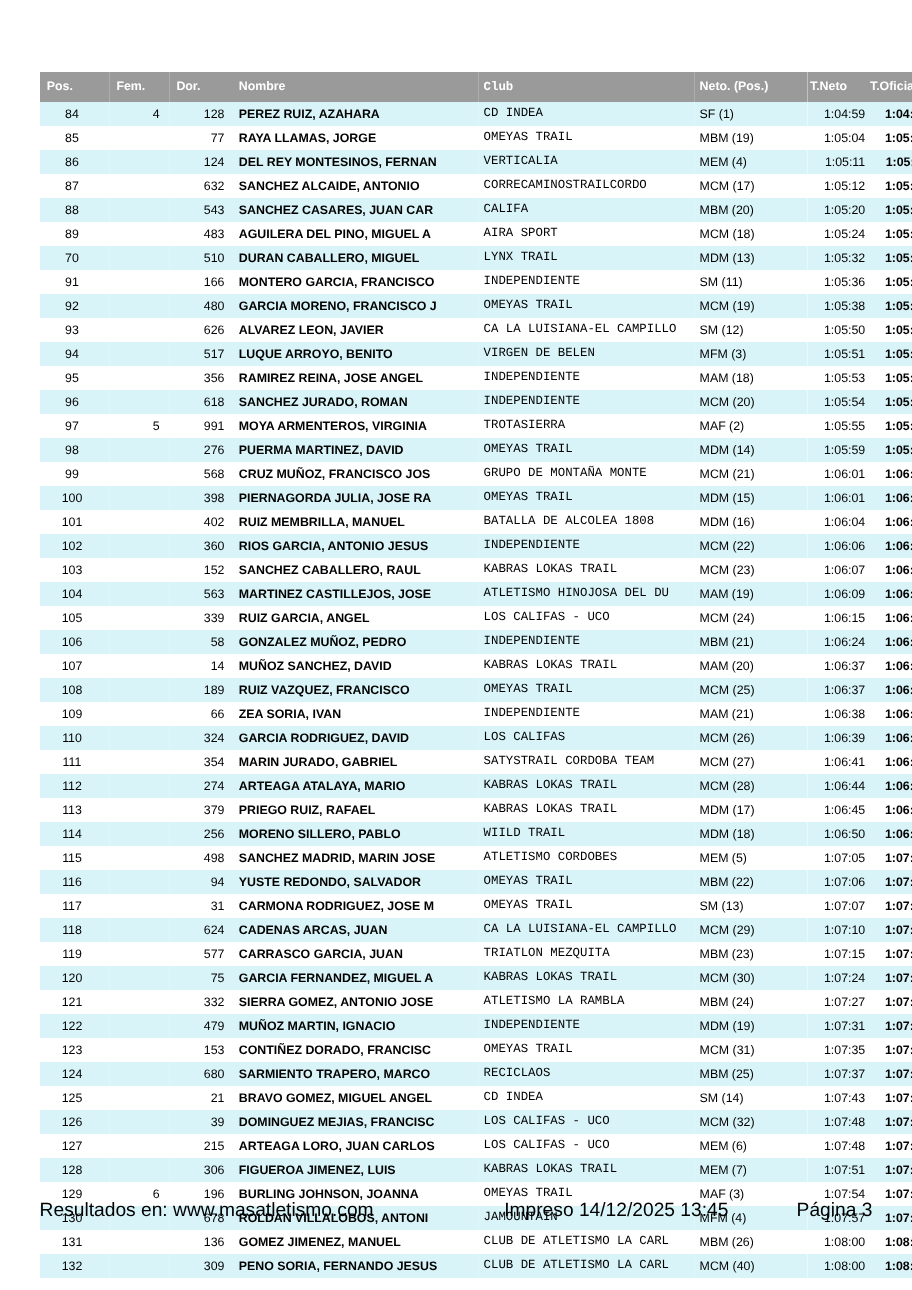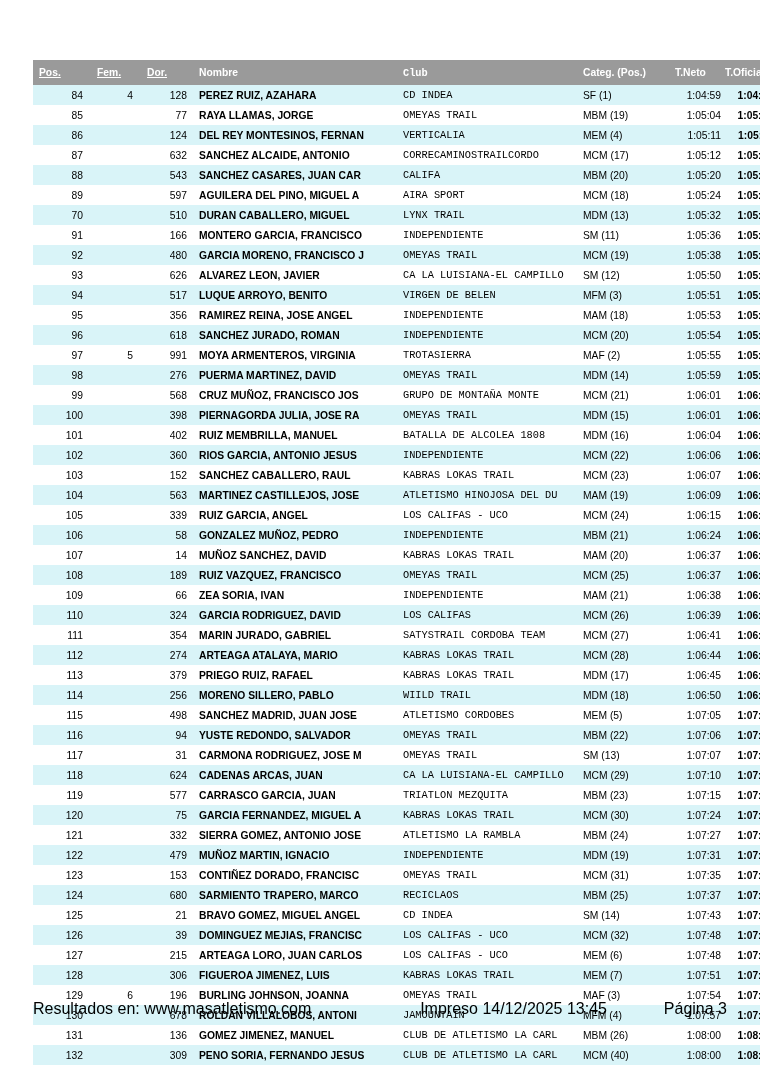--- a/index.html
+++ b/index.html
@@ -42,30 +42,30 @@
     padding: 2px 4px;
     height: 16px;
     white-space: nowrap;
     overflow: hidden;
     vertical-align: middle;
   }
   tr.row-odd td { background: #d9f4f8; }
   tr.row-even td { background: #ffffff; }
 
   
-  .c-pos   { width: 44px;  text-align: right; padding-right: 8px !important; }
+  .c-pos   { width: 44px;  text-align: center; padding-right: 8px !important; }
   .c-fem   { width: 36px;  text-align: right; padding-right: 8px !important; }
   .c-dor   { width: 40px;  text-align: right; padding-right: 8px !important; }
   .c-nom   { width: 196px; font-weight: bold; }
   .c-club  { width: 172px; font-family: Liberation Mono, monospace; }
   .c-cat   { width: 86px; }
   .c-neto  { width: 46px;  text-align: right; }
   .c-ofi   { width: 48px;  text-align: right; font-weight: bold; }
 
-  th.c-pos, th.c-fem, th.c-dor { text-align: left; padding-left: 6px !important; text-decoration: underline; }
+  th.c-pos, th.c-fem, th.c-dor { text-align: left; padding-left: 6px !important; }
   th.c-neto { text-align: left; padding-left: 2px !important; }
   th.c-ofi  { text-align: left; padding-left: 0 !important; font-weight: bold; }
 
   .footer {
     position: absolute;
     left: 33px;
     right: 33px;
     bottom: 57px;
     font-size: 16px;
     display: flex;
@@ -81,21 +81,21 @@
 <div class="page">
 
   <table class="results">
     <thead>
       <tr>
         <th class="c-pos">Pos.</th>
         <th class="c-fem">Fem.</th>
         <th class="c-dor">Dor.</th>
         <th class="c-nom">Nombre</th>
         <th class="c-club">Club</th>
-        <th class="c-cat">Categ. (Pos.)</th>
+        <th class="c-cat">Neto. (Pos.)</th>
         <th class="c-neto">T.Neto</th>
         <th class="c-ofi">T.Oficial</th>
 
       </tr>
     </thead>
     <tbody id="results-body">
         <tr class="row-odd">
           <td class="c-pos">84</td>
           <td class="c-fem">4</td>
           <td class="c-dor">128</td>
@@ -141,21 +141,21 @@
           <td class="c-dor">543</td>
           <td class="c-nom">SANCHEZ CASARES, JUAN CAR</td>
           <td class="c-club">CALIFA</td>
           <td class="c-cat">MBM (20)</td>
           <td class="c-neto">1:05:20</td>
           <td class="c-ofi">1:05:20</td>
         </tr>
         <tr class="row-even">
           <td class="c-pos">89</td>
           <td class="c-fem"></td>
-          <td class="c-dor">597</td>
+          <td class="c-dor">483</td>
           <td class="c-nom">AGUILERA DEL PINO, MIGUEL A</td>
           <td class="c-club">AIRA SPORT</td>
           <td class="c-cat">MCM (18)</td>
           <td class="c-neto">1:05:24</td>
           <td class="c-ofi">1:05:24</td>
         </tr>
         <tr class="row-odd">
           <td class="c-pos">70</td>
           <td class="c-fem"></td>
           <td class="c-dor">510</td>
@@ -402,21 +402,21 @@
           <td class="c-nom">MORENO SILLERO, PABLO</td>
           <td class="c-club">WIILD TRAIL</td>
           <td class="c-cat">MDM (18)</td>
           <td class="c-neto">1:06:50</td>
           <td class="c-ofi">1:06:50</td>
         </tr>
         <tr class="row-even">
           <td class="c-pos">115</td>
           <td class="c-fem"></td>
           <td class="c-dor">498</td>
-          <td class="c-nom">SANCHEZ MADRID, JUAN JOSE</td>
+          <td class="c-nom">SANCHEZ MADRID, MARIN JOSE</td>
           <td class="c-club">ATLETISMO CORDOBES</td>
           <td class="c-cat">MEM (5)</td>
           <td class="c-neto">1:07:05</td>
           <td class="c-ofi">1:07:05</td>
         </tr>
         <tr class="row-odd">
           <td class="c-pos">116</td>
           <td class="c-fem"></td>
           <td class="c-dor">94</td>
           <td class="c-nom">YUSTE REDONDO, SALVADOR</td>

